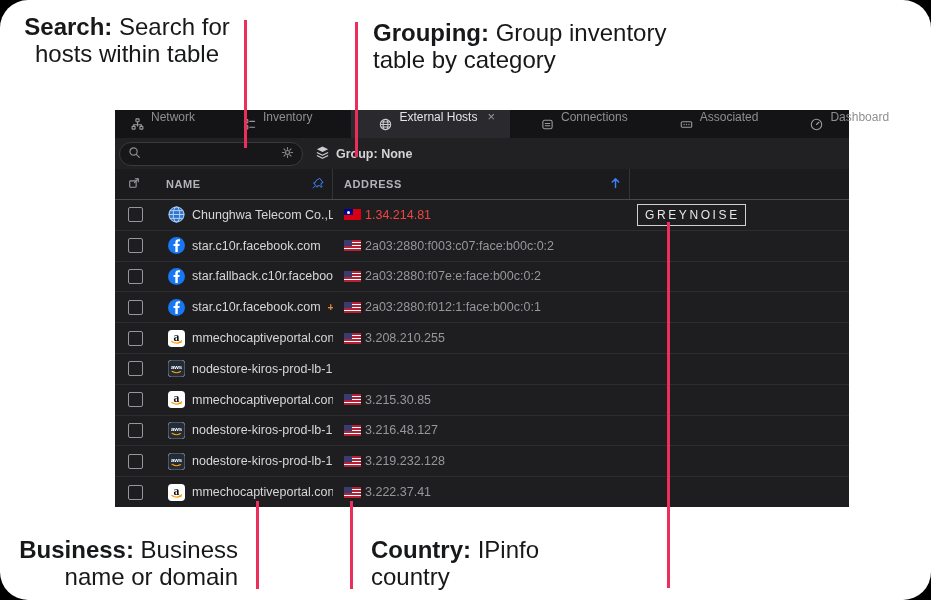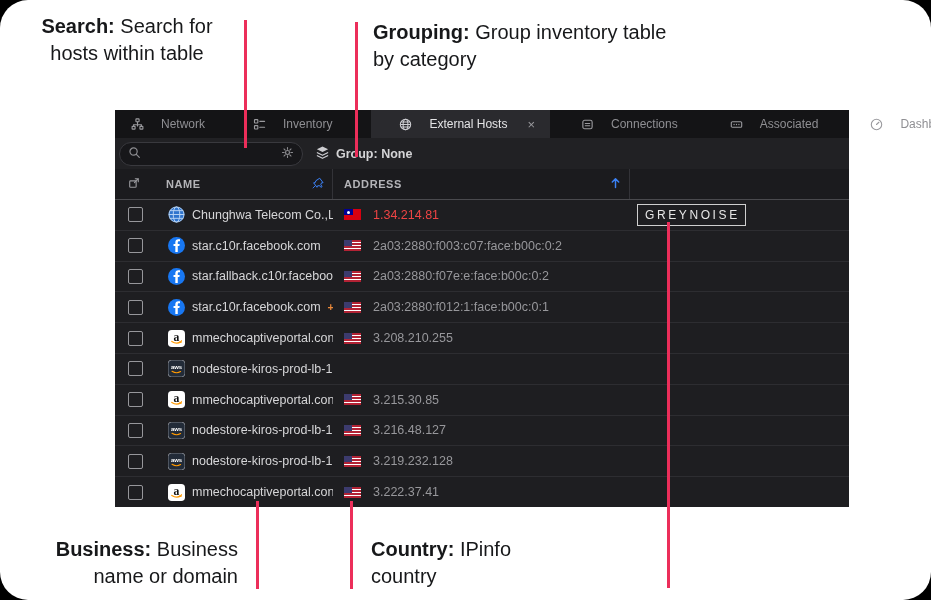--- a/index.html
+++ b/index.html
@@ -1,37 +1,37 @@
 <!DOCTYPE html>
 <html><head>
 <meta charset="utf-8">
 <style>
   html,body{margin:0;padding:0;background:#000;}
   .card{position:relative;width:931px;height:600px;background:#fff;border-radius:28px;overflow:hidden;
         font-family:"Liberation Sans",sans-serif;}
   
-  .note{position:absolute;font-size:20px;line-height:27px;color:#17181a;z-index:6;}
+  .note{position:absolute;font-size:24px;line-height:27px;color:#17181a;z-index:6;}
   .note b{font-weight:700;}
   .note-search{left:18px;top:13px;width:218px;text-align:center;}
   .note-grouping{left:373px;top:19px;width:300px;text-align:left;}
   .note-business{left:18px;top:536px;width:220px;text-align:right;}
   .note-country{left:371px;top:536px;width:210px;text-align:left;}
   .note-tags{left:684px;top:536px;width:240px;text-align:left;}
   .pline{position:absolute;width:3px;background:#ec2e5a;z-index:5;}
   .pl-search{left:244px;top:20px;height:128px;}
   .pl-grouping{left:355px;top:22px;height:135px;}
   .pl-tags{left:667px;top:222px;height:366px;}
   .pl-business{left:256px;top:501px;height:88px;}
   .pl-country{left:350px;top:501px;height:88px;}
   
   .app{position:absolute;left:115px;top:110px;width:734px;height:397px;background:#1e1e21;z-index:1;
        display:flex;flex-direction:column;color:#d8d8da;font-size:12.5px;}
   
   .tabbar{height:28px;background:#141416;display:flex;align-items:stretch;flex:0 0 28px;}
-  .tab{display:flex;align-items:center;gap:17px;padding:0 15px;color:#8f8f93;font-size:12px;cursor:default;white-space:nowrap;}
+  .tab{display:flex;gap:7px;padding:0 15px;color:#8f8f93;font-size:12px;cursor:default;white-space:nowrap;}
   .tab.active{background:#2a2a2e;color:#e4e4e6;}
   .tab .ticon{display:flex;align-items:center;}
   .tab .tclose{color:#9a9a9e;font-size:13px;margin-left:3px;display:none;line-height:1;}
   .tab.active .tclose{display:inline;}
   .tab.t-network{margin-left:1px;}
   .tab.t-inventory{margin-left:18px;}
   .tab.t-external-hosts{margin-left:24px;padding-left:28px;}
   .tab.t-connections{margin-left:16px;}
   .tab.t-credentials{margin-left:22px;}
   .tab.t-dashboard{margin-left:22px;}
@@ -52,21 +52,21 @@
   .hc4{padding-left:7px;}
   .tbody{flex:1;display:flex;flex-direction:column;}
   .row{flex:1;display:grid;grid-template-columns:40px 178px 297px 219px;align-items:center;
        border-bottom:1px solid #2d2d31;background:#1e1e21;}
   .row:last-child{border-bottom:0;}
   .cell{display:flex;align-items:center;height:100%;overflow:hidden;white-space:nowrap;}
   .c-check{padding-left:13px;}
   .cb{width:13px;height:13px;border:1.5px solid #97979b;border-radius:2px;background:transparent;flex:0 0 auto;}
   .c-name{gap:7px;padding-left:13px;color:#d6d6d8;}
   .plus{color:#e8883a;font-size:11px;font-weight:700;}
-  .c-addr{gap:12px;padding-left:11px;color:#97979b;}
+  .c-addr{gap:4px;padding-left:11px;color:#97979b;}
   .c-addr.red{color:#ef4444;}
   .c-tags{padding-left:7px;}
   .gtag{border:1px solid #cfcfcf;color:#e6e6e6;font-size:12px;letter-spacing:2.6px;padding:4px 5px 4px 7px;line-height:1;}
   
   .flag{width:17px;height:11px;position:relative;flex:0 0 auto;display:inline-block;}
   .flag-us{background:repeating-linear-gradient(180deg,#b22234 0 1.6px,#fff 1.6px 3.14px);}
   .flag-us::before{content:"";position:absolute;left:0;top:0;width:7.5px;height:6px;background:#3c3b6e;}
   .flag-tw{background:#d80010;}
   .flag-tw::before{content:"";position:absolute;left:0;top:0;width:8.5px;height:5.5px;background:#000095;}
   .flag-tw::after{content:"";position:absolute;left:2.7px;top:1.2px;width:3px;height:3px;border-radius:50%;background:#fff;}

